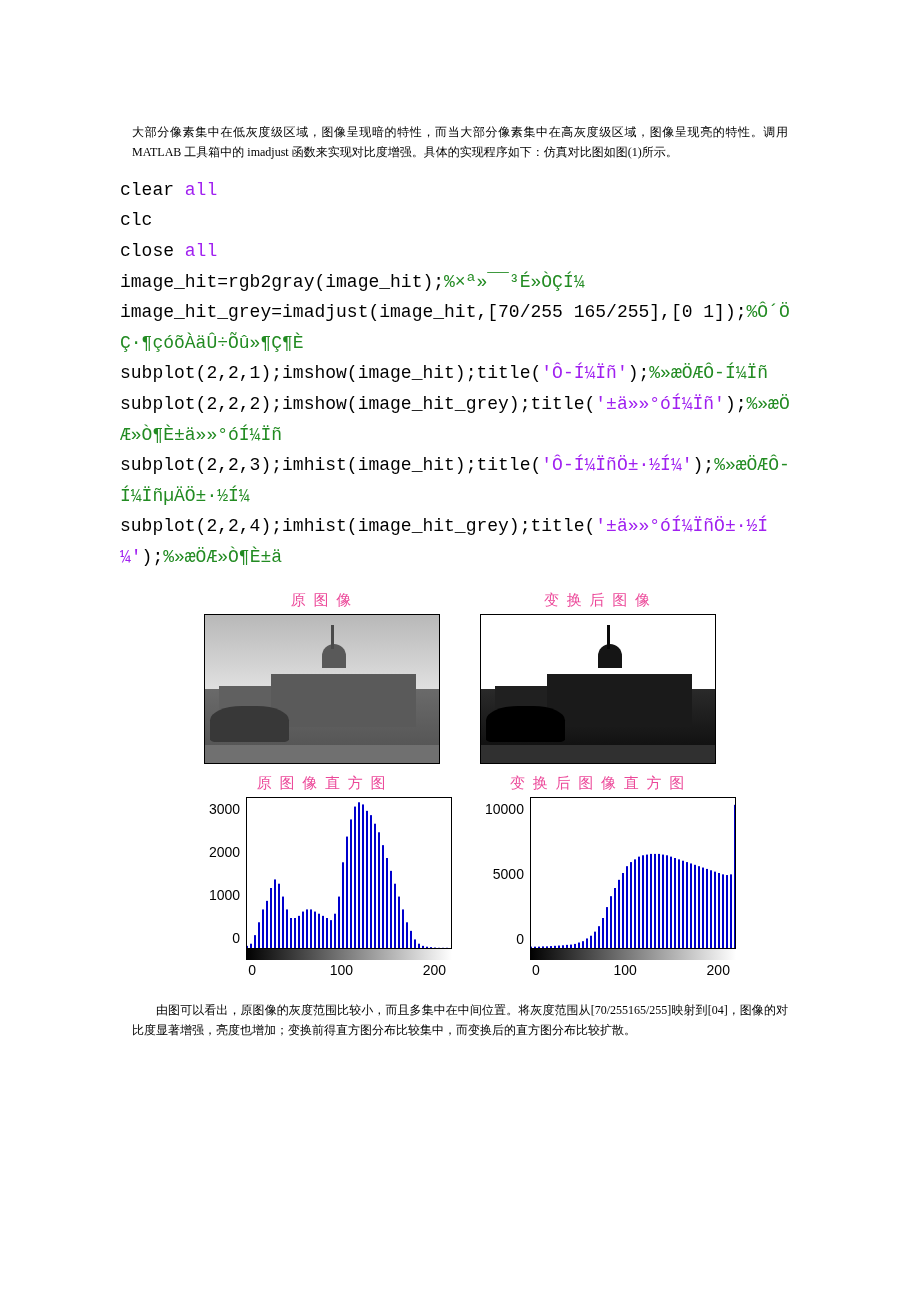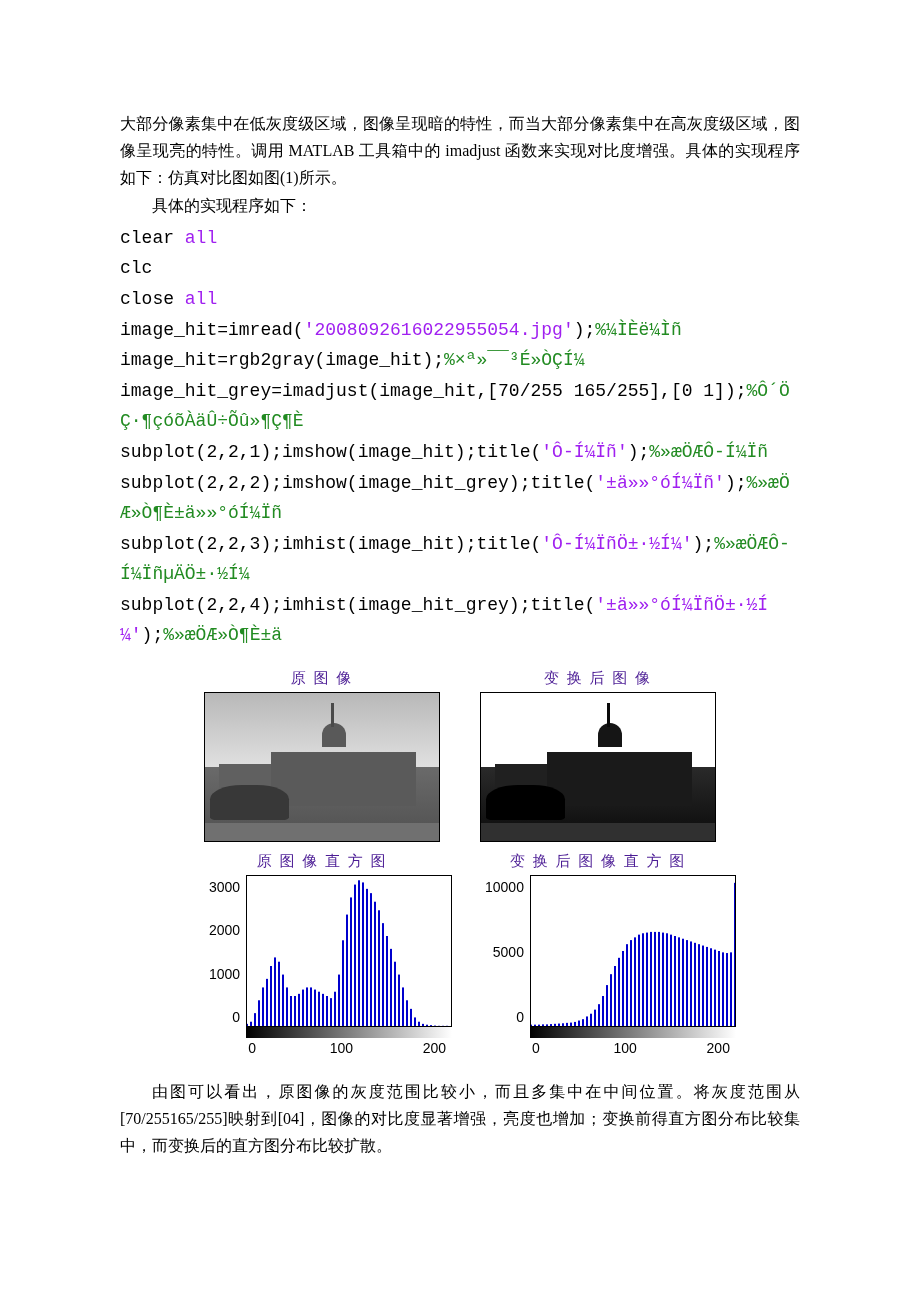--- a/index.html
+++ b/index.html
@@ -6,25 +6,25 @@
     margin: 0;
     padding: 0;
     background: #fff;
     font-family: "SimSun", "宋体", serif;
     width: 920px;
   }
   .page {
     padding: 110px 120px 60px 120px;
   }
   .body-text {
-    font-size: 16px;
+    font-size: 12px;
     line-height: 1.7;
     color: #000;
     text-align: justify;
-    margin: 0;
+    margin: 12px;
   }
   .body-text.indent {
     text-indent: 2em;
   }
   .code-block {
     font-family: "Courier New", monospace;
     font-size: 18px;
     line-height: 1.7;
     color: #000;
     margin: 4px 0 10px 0;
@@ -49,21 +49,21 @@
   .subplot {
     width: 254px;
     display: flex;
     flex-direction: column;
     align-items: center;
   }
   .sub-title {
     font-family: "SimSun","宋体",serif;
     font-size: 15px;
     letter-spacing: 2px;
-    color: #4c1d95;
+    color: #ec4899;
     text-align: center;
     margin-bottom: 4px;
   }
 
   .img-box {
     width: 234px;
     height: 148px;
     border: 1px solid #000;
     overflow: hidden;
     position: relative;
@@ -145,27 +145,25 @@
   .xlabels span:nth-child(1){ transform:translateX(2px);}
   .xlabels span:nth-child(3){ transform:translateX(-6px);}
 
 </style>
 </head>
 <body>
 
 <div class="page">
 
   <p class="body-text">大部分像素集中在低灰度级区域，图像呈现暗的特性，而当大部分像素集中在高灰度级区域，图像呈现亮的特性。调用 MATLAB 工具箱中的 imadjust 函数来实现对比度增强。具体的实现程序如下：仿真对比图如图(1)所示。</p>
-  <p class="body-text indent">具体的实现程序如下：</p>
 
   <div class="code-block">
     <div class="code-line"><span>clear </span><span class="str">all</span></div>
     <div class="code-line"><span>clc</span></div>
     <div class="code-line"><span>close </span><span class="str">all</span></div>
-    <div class="code-line"><span>image_hit=imread(</span><span class="str">'2008092616022955054.jpg'</span><span>);</span><span class="cm">%¼ÌÈë¼Ìñ</span></div>
     <div class="code-line"><span>image_hit=rgb2gray(image_hit);</span><span class="cm">%×ª»¯¯³É»ÒÇÍ¼</span></div>
     <div class="code-line"><span>image_hit_grey=imadjust(image_hit,[70/255 165/255],[0 1]);</span><span class="cm">%Ô´ÖÇ·¶çóõÀäÛ÷Õû»¶Ç¶È</span></div>
     <div class="code-line"><span>subplot(2,2,1);imshow(image_hit);title(</span><span class="str">'Ô-Í¼Ïñ'</span><span>);</span><span class="cm">%»æÖÆÔ-Í¼Ïñ</span></div>
     <div class="code-line"><span>subplot(2,2,2);imshow(image_hit_grey);title(</span><span class="str">'±ä»»°óÍ¼Ïñ'</span><span>);</span><span class="cm">%»æÖÆ»Ò¶È±ä»»°óÍ¼Ïñ</span></div>
     <div class="code-line"><span>subplot(2,2,3);imhist(image_hit);title(</span><span class="str">'Ô-Í¼ÏñÖ±·½Í¼'</span><span>);</span><span class="cm">%»æÖÆÔ-Í¼ÏñµÄÖ±·½Í¼</span></div>
     <div class="code-line"><span>subplot(2,2,4);imhist(image_hit_grey);title(</span><span class="str">'±ä»»°óÍ¼ÏñÖ±·½Í¼'</span><span>);</span><span class="cm">%»æÖÆ»Ò¶È±ä</span></div>
   </div>
 
   <div class="figure-area">
     <div class="fig-row">

